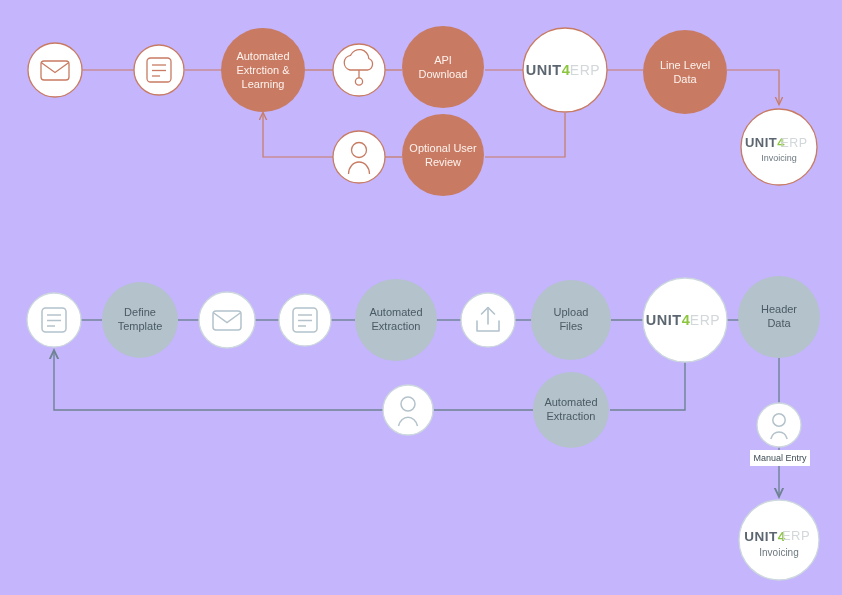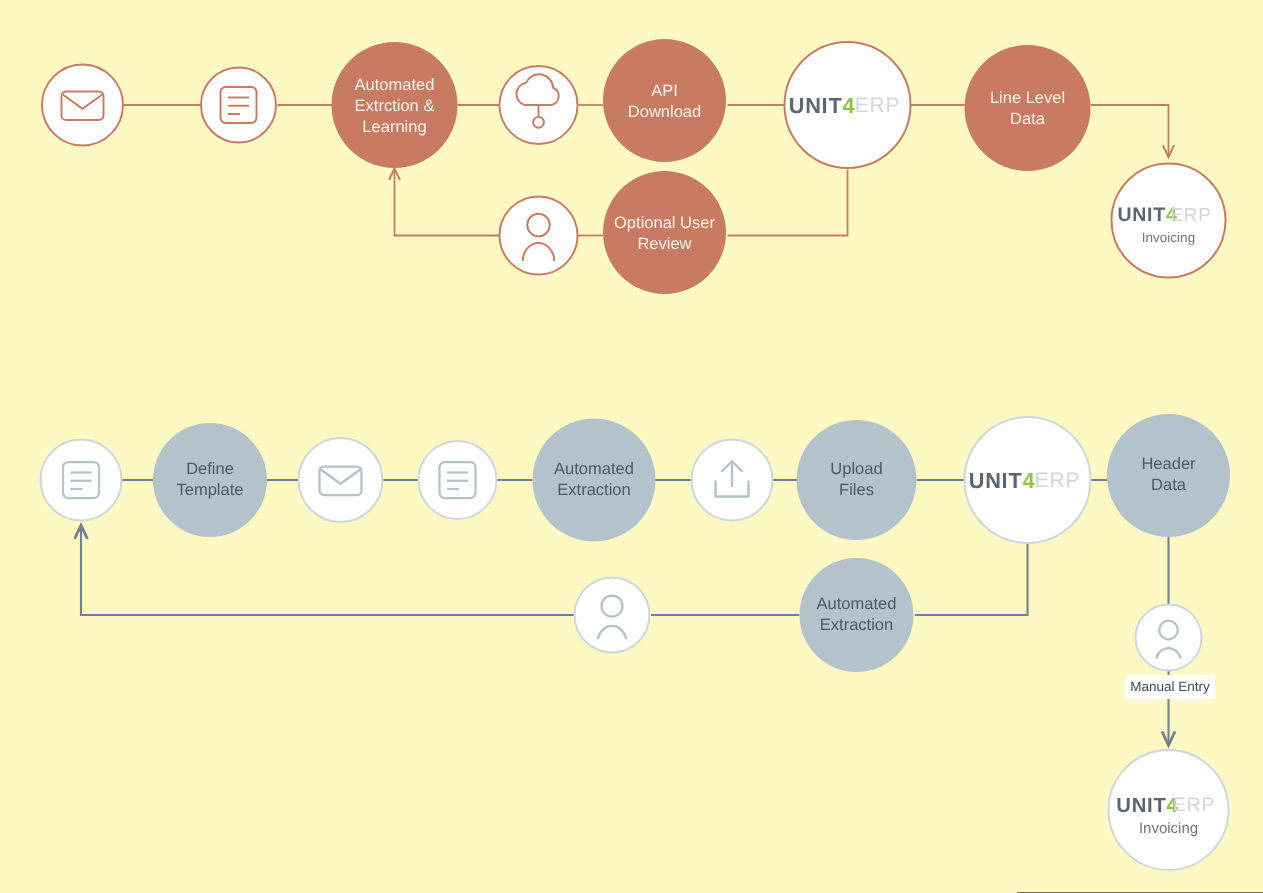--- a/index.html
+++ b/index.html
@@ -11,21 +11,21 @@
   body {
     width: 842px;
     height: 595px;
     overflow: hidden;
     font-family: "Liberation Sans", sans-serif;
   }
   #canvas {
     position: relative;
     width: 842px;
     height: 595px;
-    background: #fef9c3;
+    background: #c4b5fd;
   }
   svg#flow {
     position: absolute;
     top: 0;
     left: 0;
     width: 842px;
     height: 595px;
   }
   text {
     font-family: "Liberation Sans", sans-serif;

